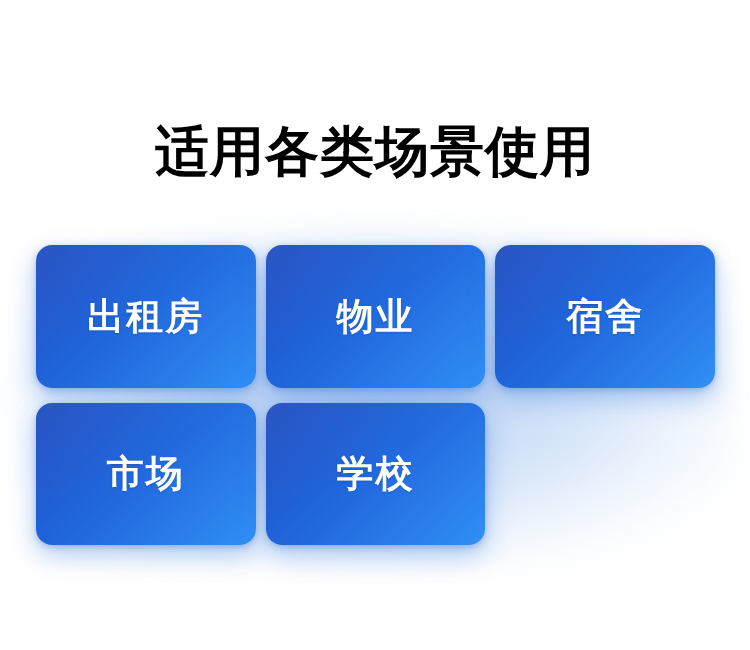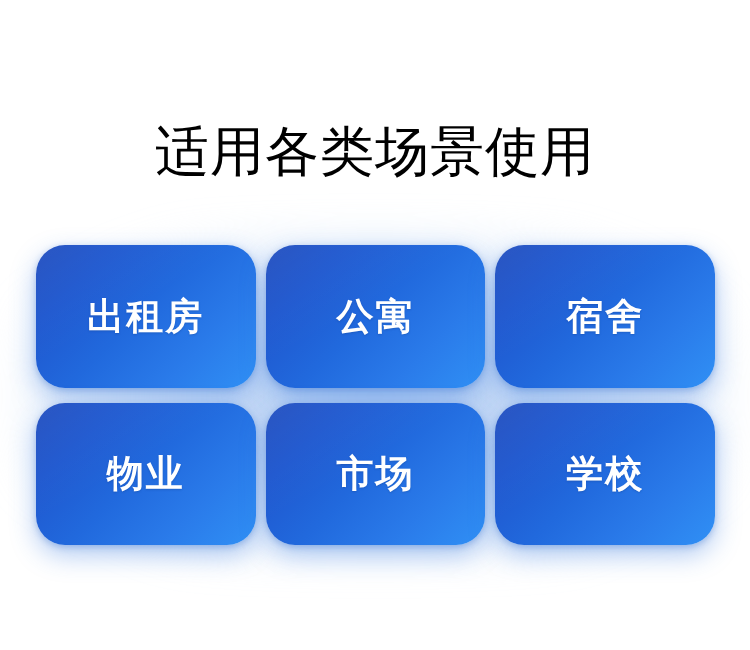--- a/index.html
+++ b/index.html
@@ -28,21 +28,21 @@
     position: absolute;
     left: 0;
     top: 86px;
     width: 750px;
     text-align: center;
   }
   .page-title {
     display: inline-block;
     font-size: 54px;
     line-height: 1.12;
-    font-weight: normal;
+    font-weight: bold;
     color: #000000;
     letter-spacing: 1px;
     white-space: nowrap;
     font-family: "DejaVu Sans", "Liberation Sans", sans-serif;
   }
 
   
   .grid-glow {
     position: absolute;
     left: 14px;
@@ -68,21 +68,21 @@
     height: 300px;
     display: grid;
     grid-template-columns: repeat(3, 1fr);
     grid-template-rows: repeat(2, 1fr);
     column-gap: 10px;
     row-gap: 15px;
   }
 
   .scene-card {
     position: relative;
-    border-radius: 29px;
+    border-radius: 16px;
     background: linear-gradient(135deg,
                 #1f4cbe 0%,
                 #1f58cf 22%,
                 #2169dd 48%,
                 #2a7bea 74%,
                 #3090f5 100%);
     box-shadow: 0 10px 26px rgba(47,116,220,0.38),
                 0 2px 6px rgba(40,95,190,0.30);
     display: flex;
     align-items: center;
@@ -124,30 +124,27 @@
   </div>
 
   <div class="grid-glow"></div>
 
   <div class="card-grid">
 
     <div class="scene-card">
       <span class="card-label">出租房</span>
     </div>
 
+
     <div class="scene-card">
-      <span class="card-label">公寓</span>
+      <span class="card-label">物业</span>
     </div>
 
     <div class="scene-card">
       <span class="card-label">宿舍</span>
-    </div>
-
-    <div class="scene-card">
-      <span class="card-label">物业</span>
     </div>
 
     <div class="scene-card">
       <span class="card-label">市场</span>
     </div>
 
     <div class="scene-card">
       <span class="card-label">学校</span>
     </div>
 

